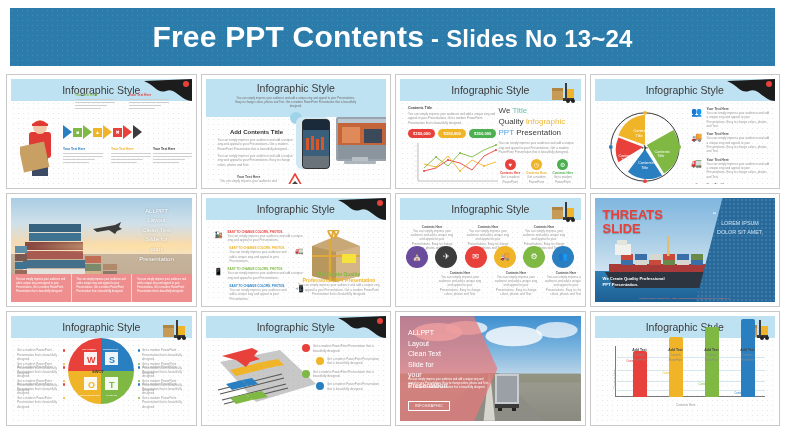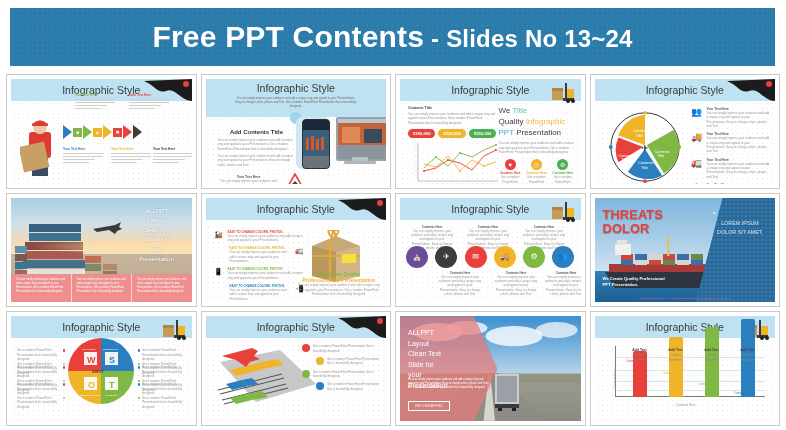--- a/index.html
+++ b/index.html
@@ -669,21 +669,21 @@
           <rect x="14" y="10" width="16" height="11" fill="#f0f0ec"></rect>
           <rect x="16" y="6" width="10" height="5" fill="#e4e4de"></rect>
           <rect x="66" y="2" width="2.5" height="20" fill="#e0c070"></rect>
         </svg>
         <div class="quoteblk"></div>
         <div class="quotetxt">
           <span style="font-size:9px; color:#fff; display:block; text-align:left; line-height:.8;">“</span>
           <span>LOREM IPSUM DOLOR SIT AMET,</span>
         </div>
         <div class="awesome">
-          <span>THREATS</span><br><span>DOLOR</span>
+          <span>THREATS</span><br><span>SLIDE</span>
         </div>
         <div class="shipcap">We Create Quality Professional<br>PPT Presentation.</div>
         <div class="shipfoot">LOREM IPSUM DOLOR SIT AMET, CONSECTETUER ADIPISCING ELIT, SED DIAM</div>
       </div>
     </div>
 
     <div class="slide">
       <div class="inner">
         <div class="dotbg"></div>
         <div class="ttlbar">

